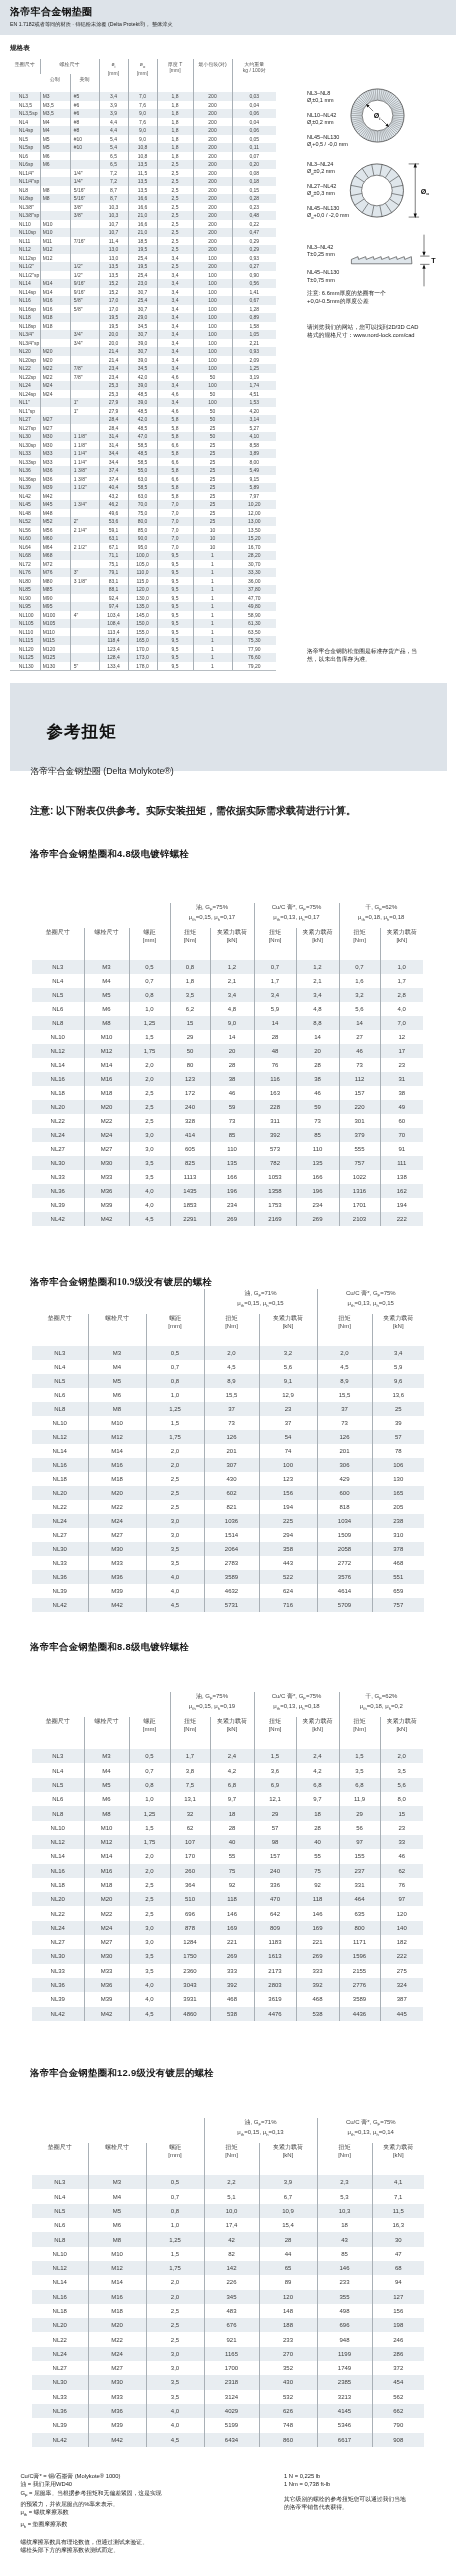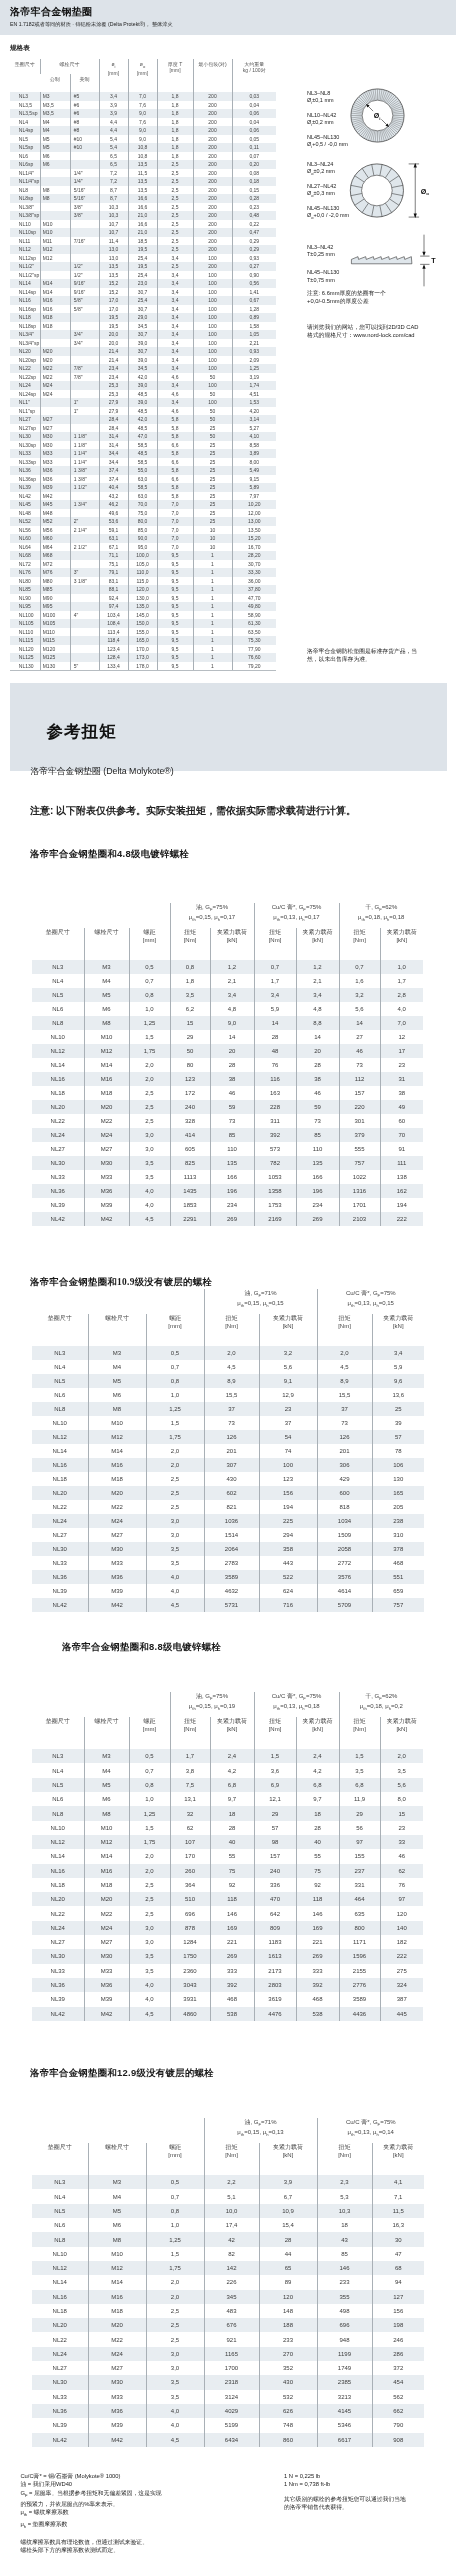--- a/index.html
+++ b/index.html
@@ -1402,21 +1402,21 @@
             <td class="bl">4,5</td>
             <td class="bl">5731</td>
             <td class="bl">716</td>
             <td class="bl">5709</td>
             <td class="bl">757</td>
           </tr>
         </tbody>
       </table>
     </div>
 
-  <div class="tsec-title" style="top:1641px;margin-left:32px;">洛帝牢合金钢垫圈和8.8级电镀锌螺栓</div>
+  <div class="tsec-title" style="top:1641px;">洛帝牢合金钢垫圈和8.8级电镀锌螺栓</div>
   <div class="torque-host" style="top:1692px;">
       <table class="tq rh26">
         <colgroup>
           <col style="width: 52px;">
           <col style="width: 45px;">
           <col style="width: 41px;">
           <col style="width: 40px;">
           <col style="width: 44px;">
           <col style="width: 42px;">
           <col style="width: 43px;">

